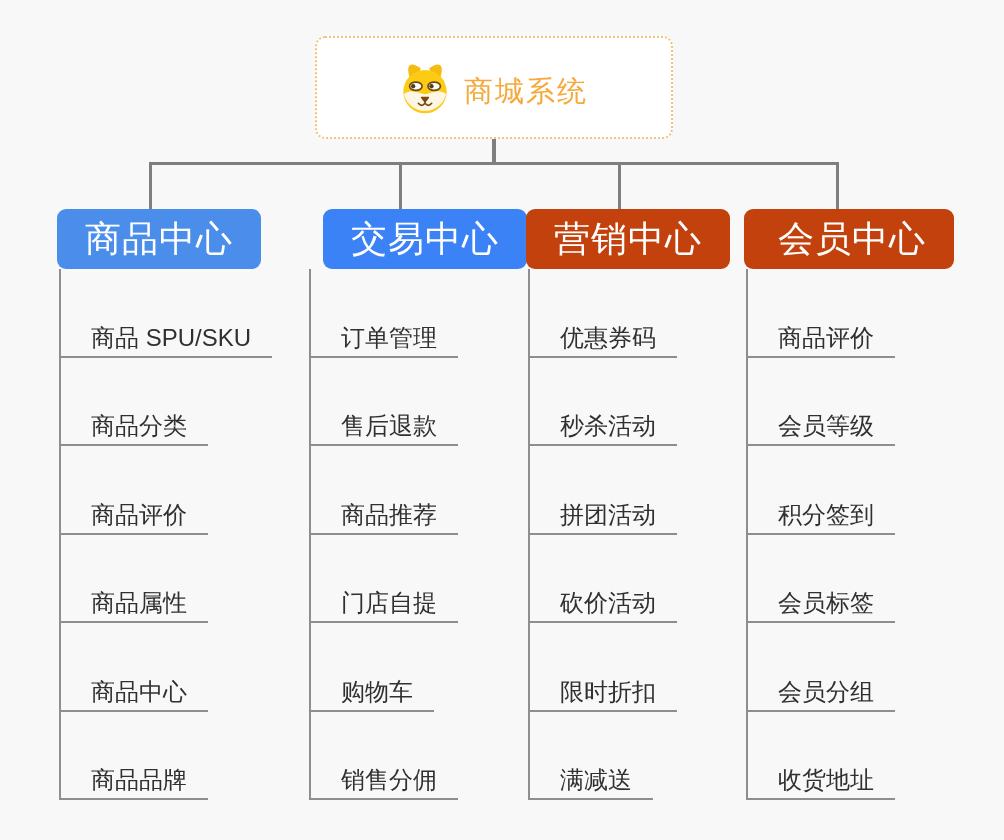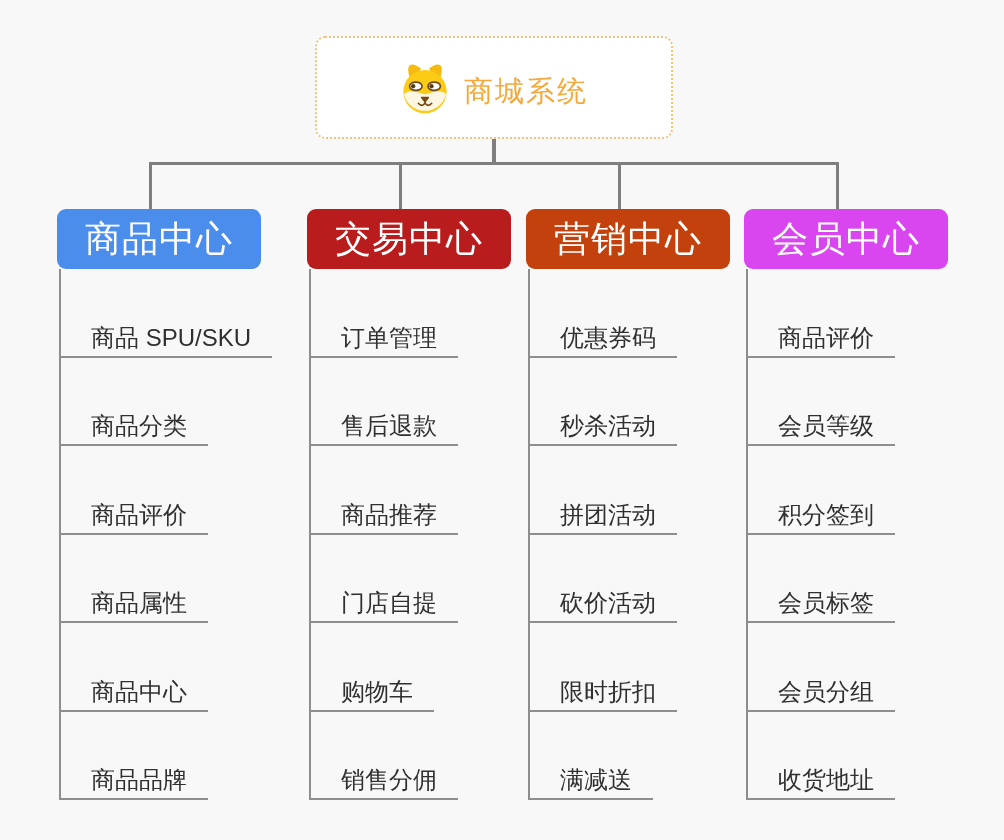--- a/index.html
+++ b/index.html
@@ -85,21 +85,21 @@
       <div class="leaf-row">
           <span class="leaf">商品中心</span>
         </div>
       <div class="leaf-row">
           <span class="leaf">商品品牌</span>
         </div>
     </div>
   </div>
 
   <div class="branch branch-1">
-    <div class="branch-box" style="background-color: #b91c1c;">交易中心</div>
+    <div class="branch-box" style="background-color: #3b82f6; margin-left: 16px;">交易中心</div>
     <div class="leaf-list">
       <div class="leaf-row">
           <span class="leaf">订单管理</span>
         </div>
       <div class="leaf-row">
           <span class="leaf">售后退款</span>
         </div>
       <div class="leaf-row">
           <span class="leaf">商品推荐</span>
         </div>
@@ -133,21 +133,21 @@
       <div class="leaf-row">
           <span class="leaf">限时折扣</span>
         </div>
       <div class="leaf-row">
           <span class="leaf">满减送</span>
         </div>
     </div>
   </div>
 
   <div class="branch branch-3">
-    <div class="branch-box" style="background-color: #d946ef;">会员中心</div>
+    <div class="branch-box" style="background-color: #c2410c; padding-left: 6px;">会员中心</div>
     <div class="leaf-list">
       <div class="leaf-row">
           <span class="leaf">商品评价</span>
         </div>
       <div class="leaf-row">
           <span class="leaf">会员等级</span>
         </div>
       <div class="leaf-row">
           <span class="leaf">积分签到</span>
         </div>

